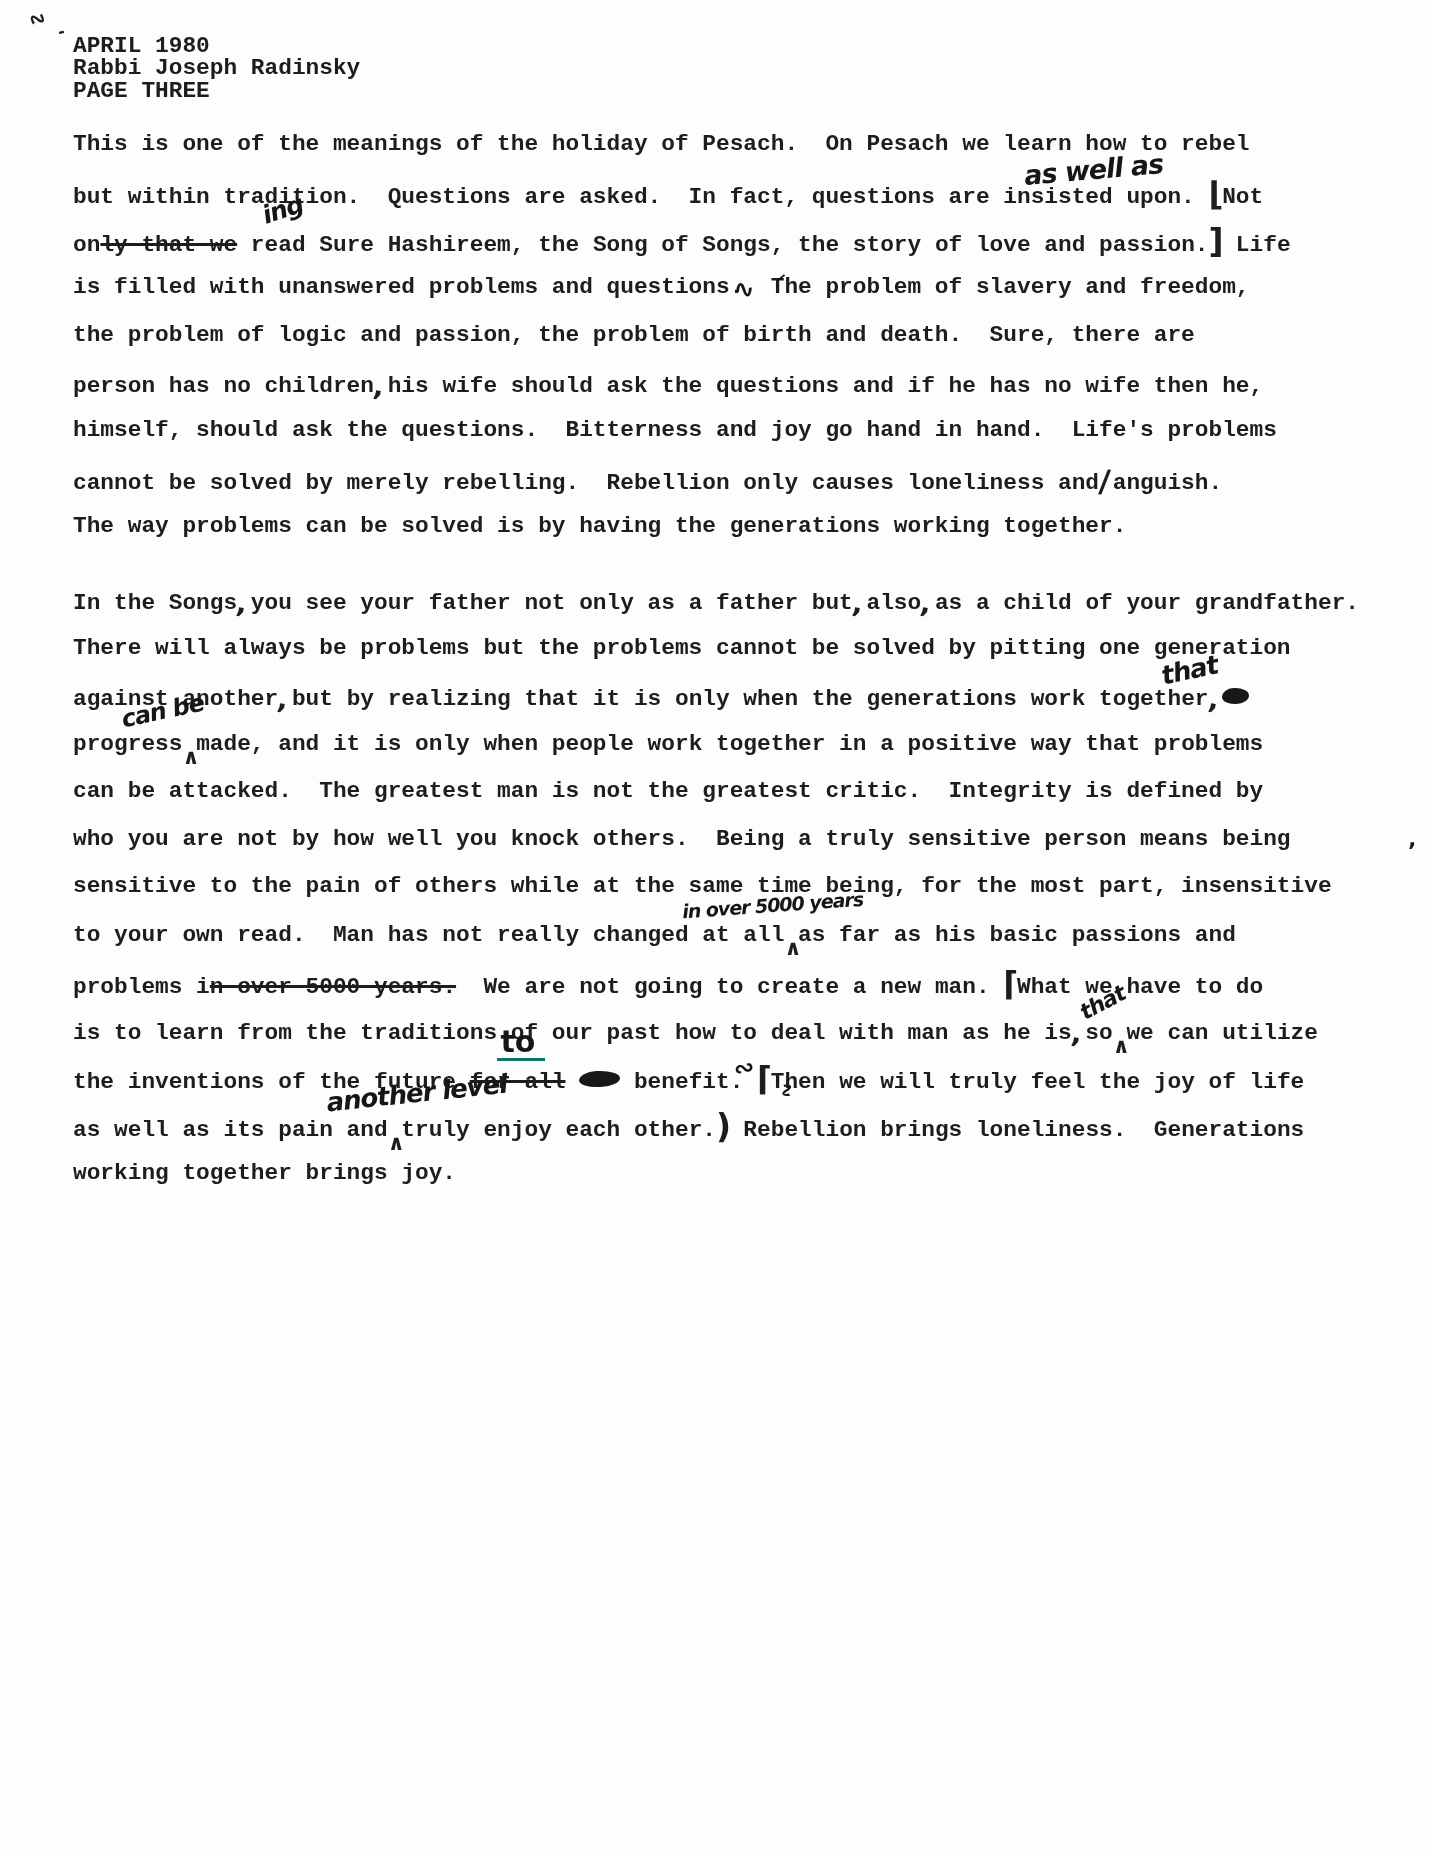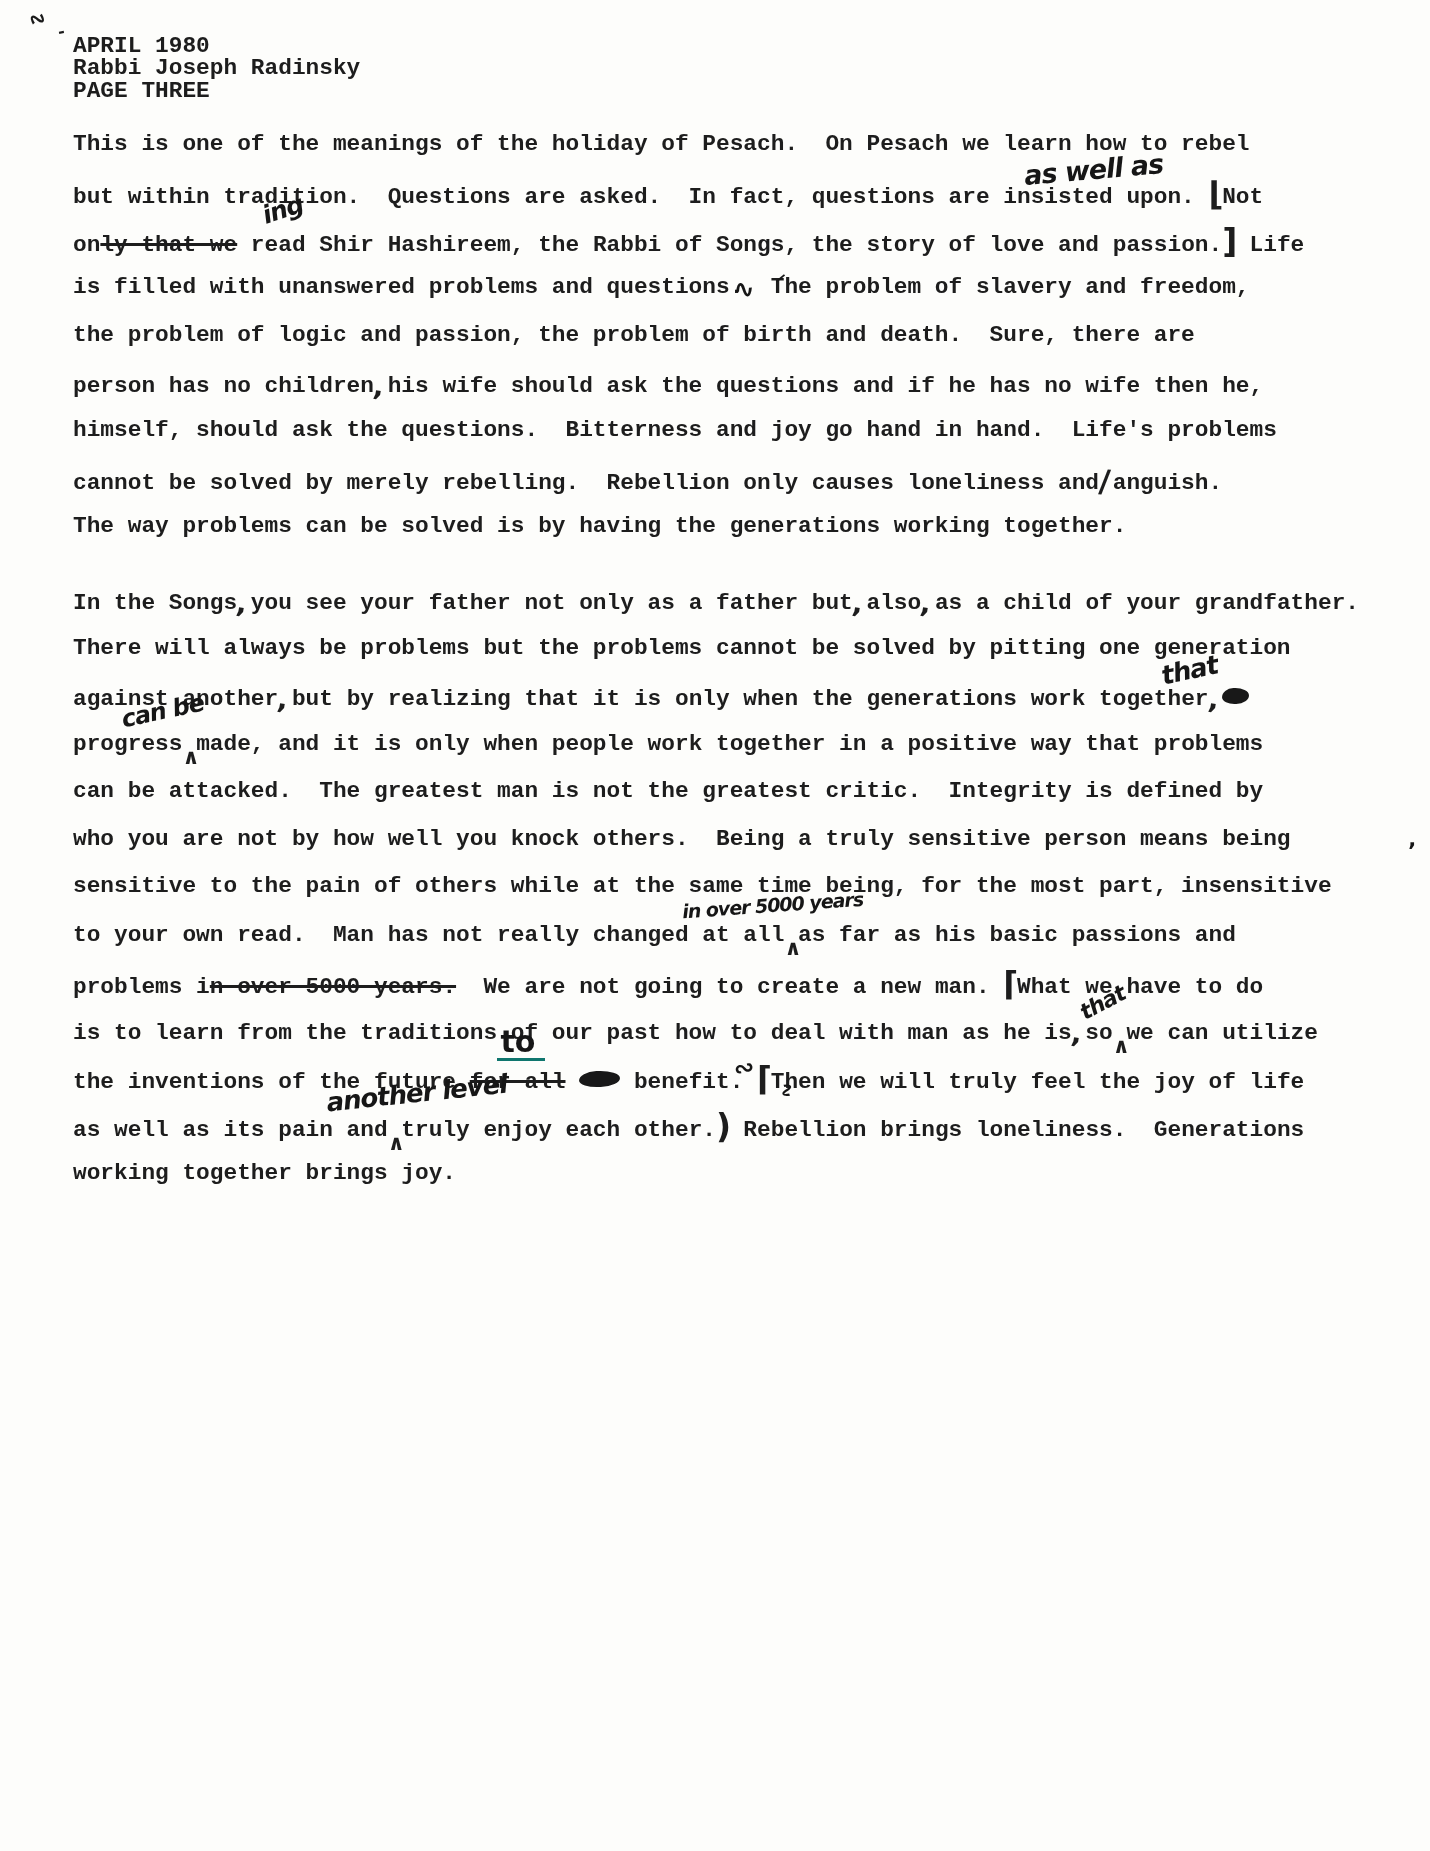--- a/index.html
+++ b/index.html
@@ -53,21 +53,21 @@
   <div class="doc">
     <div class="header">
       <div class="hl">APRIL 1980</div>
       <div class="hl">Rabbi Joseph Radinsky</div>
       <div class="hl">PAGE THREE</div>
     </div>
     <div class="paras" id="paragraphs">
         <div class="para">
           <div class="line"><span class="t">This is one of the meanings of the holiday of Pesach.  On Pesach we learn how to rebel</span><span class="ann cur" style="left: 951.455px; top: 25px; font-size: 27px; transform: rotate(-5deg);">as well as</span></div>
           <div class="line"><span class="t">but within tradition.  Questions are asked.  In fact, questions are insisted upon. </span><span class="bracket">⌊</span><span class="t">Not</span></div>
-          <div class="line"><span class="t">on</span><span class="s">ly that we</span><span class="t"> read Shir Hashireem, the Rabbi of Songs, the story of love and passion.</span><span class="bracket">]</span><span class="t"> Life</span><span class="ann cur" style="left: 188.922px; top: -30px; font-size: 25px; transform: rotate(-18deg);">ing</span></div>
+          <div class="line"><span class="t">on</span><span class="s">ly that we</span><span class="t"> read Sure Hashireem, the Song of Songs, the story of love and passion.</span><span class="bracket">]</span><span class="t"> Life</span><span class="ann cur" style="left: 188.922px; top: -30px; font-size: 25px; transform: rotate(-18deg);">ing</span></div>
           <div class="line"><span class="t">is filled with unanswered problems and questions.  The problem of slavery and freedom,</span><span class="ann" style="left: 659.858px; top: 2px; font-size: 26px; transform: rotate(-6deg);">∿</span><span class="ann" style="left: 700.928px; top: -4px; font-size: 16px; transform: rotate(-40deg);">−</span></div>
           <div class="line"><span class="t">the problem of logic and passion, the problem of birth and death.  Sure, there are</span></div>
           <div class="line"><span class="t">person has no children</span><span class="comma">,</span><span class="t">his wife should ask the questions and if he has no wife then he,</span></div>
           <div class="line"><span class="t">himself, should ask the questions.  Bitterness and joy go hand in hand.  Life's problems</span></div>
           <div class="line"><span class="t">cannot be solved by merely rebelling.  Rebellion only causes loneliness and</span><span class="slash">/</span><span class="t">anguish.</span></div>
           <div class="line"><span class="t">The way problems can be solved is by having the generations working together.</span></div>
         </div>
         <div class="para">
           <div class="line"><span class="t">In the Songs</span><span class="comma">,</span><span class="t">you see your father not only as a father but</span><span class="comma">,</span><span class="t">also</span><span class="comma">,</span><span class="t">as a child of your grandfather.</span></div>
           <div class="line"><span class="t">There will always be problems but the problems cannot be solved by pitting one generation</span></div>

